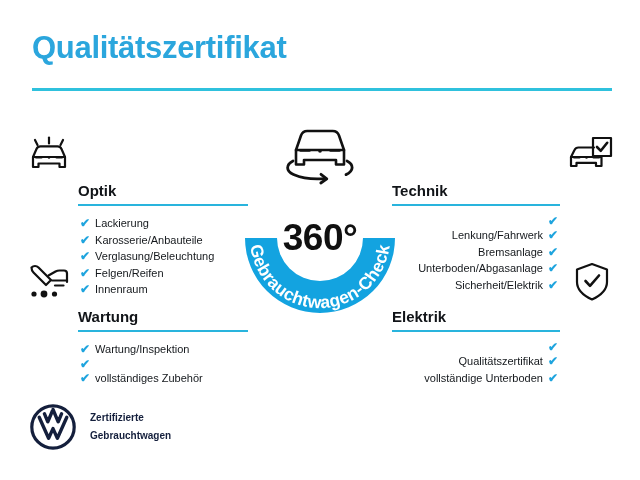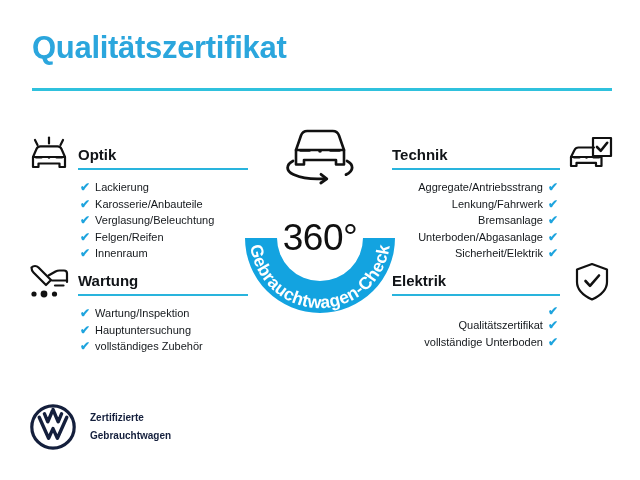--- a/index.html
+++ b/index.html
@@ -41,20 +41,21 @@
     left: 32px;
     top: 88px;
     width: 580px;
     height: 3px;
     background: #2fc1dd;
   }
 
   
   .section {
     position: absolute;
+    margin-top: 36px;
   }
   .sec-title {
     font-size: 15px;
     font-weight: bold;
     color: #111418;
     line-height: 18px;
     white-space: nowrap;
   }
   .sec-rule {
     height: 2px;
@@ -124,21 +125,21 @@
   #badge-360 {
     position: absolute;
     left: 0;
     top: 0;
     width: 176px;
     height: 176px;
     display: flex;
     align-items: center;
     justify-content: center;
     font-size: 37px;
-    font-weight: normal;
+    font-weight: bold;
     color: #101010;
     letter-spacing: -0.5px;
     pointer-events: none;
   }
   #badge-car {
     position: absolute;
     left: 50%;
     top: -36px;
     transform: translateX(-50%);
     width: 86px;
@@ -224,21 +225,20 @@
   <div class="section left" id="sec-wartung">
     <div class="sec-title">Wartung</div>
     <div class="sec-rule"></div>
     <ul class="sec-list">
         <li>
           <span class="check">✔</span>
           <span>Wartung/Inspektion</span>
         </li>
         <li>
           <span class="check">✔</span>
-          <span>Hauptuntersuchung</span>
         </li>
         <li>
           <span class="check">✔</span>
           <span>vollständiges Zubehör</span>
         </li>
       </ul>
   </div>
 
   <div class="sec-icon" id="icon-technik">
     <svg viewBox="0 0 46 44" width="46" height="44" fill="none" stroke="#111" stroke-width="2.2" stroke-linecap="round" stroke-linejoin="round">
@@ -250,21 +250,20 @@
       <rect x="25" y="4" width="18" height="18"></rect>
       <path d="M29 13 L32.8 16.8 L39.2 8.8" stroke-width="2.6"></path>
     </svg>
   </div>
   <div class="section right" id="sec-technik">
     <div class="sec-title">Technik</div>
     <div class="sec-rule"></div>
     <ul class="sec-list">
         <li>
           <span class="check">✔</span>
-          <span>Aggregate/Antriebsstrang</span>
         </li>
         <li>
           <span class="check">✔</span>
           <span>Lenkung/Fahrwerk</span>
         </li>
         <li>
           <span class="check">✔</span>
           <span>Bremsanlage</span>
         </li>
         <li>

